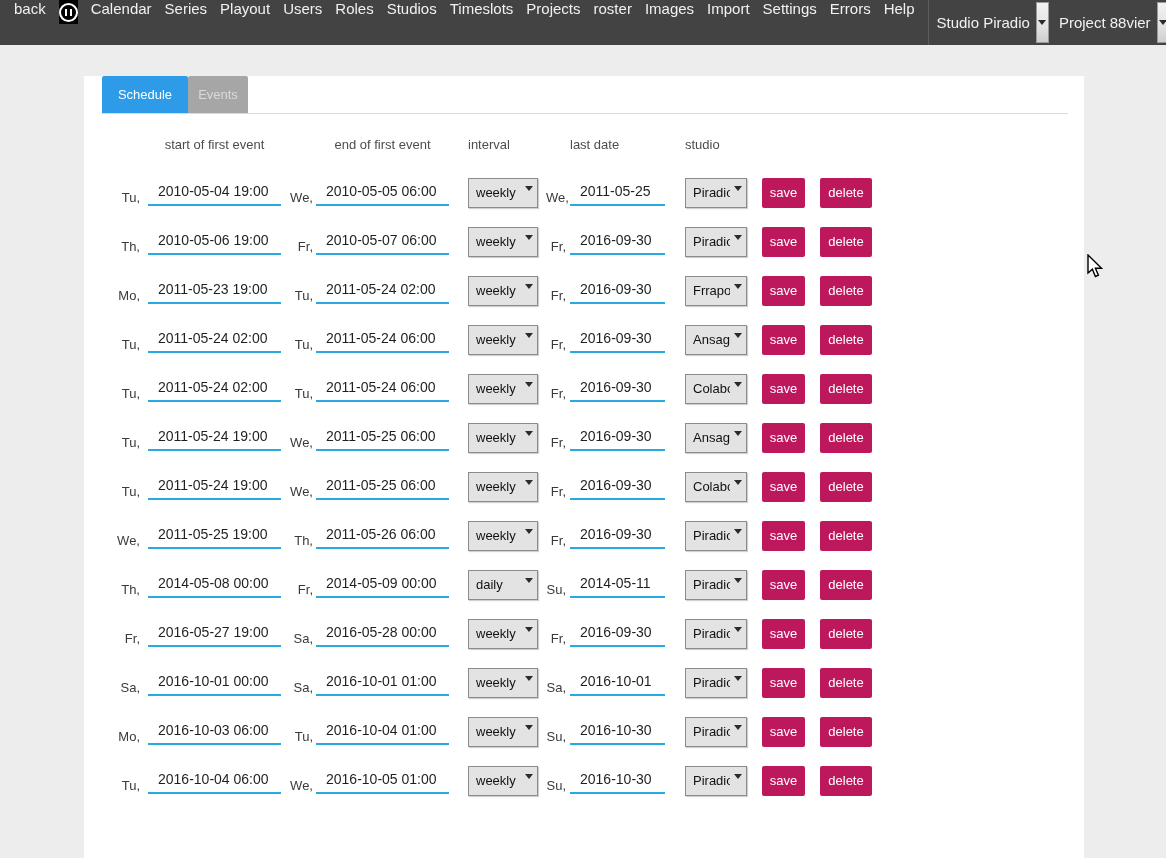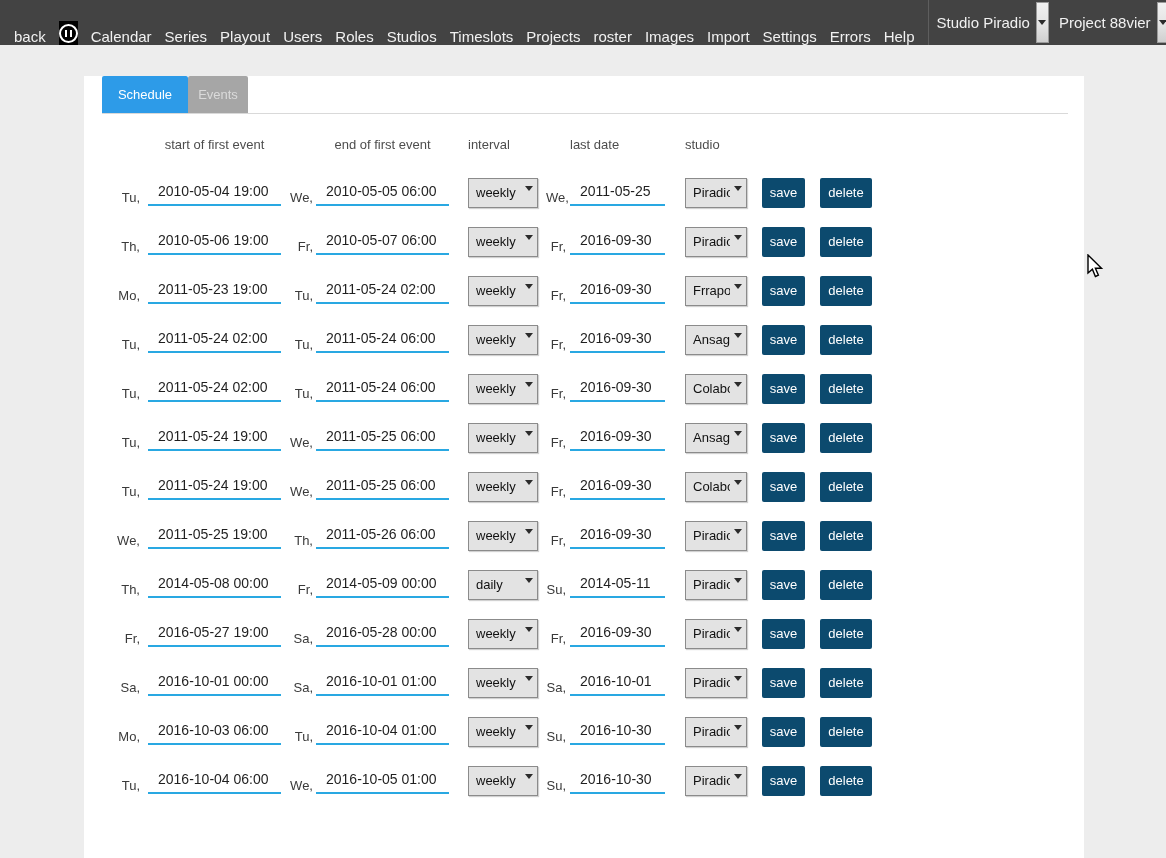--- a/index.html
+++ b/index.html
@@ -1,18 +1,18 @@
 <!DOCTYPE html>
 <html><head>
 <meta charset="utf-8">
 <style>
   html,body{margin:0;padding:0;width:1166px;height:858px;overflow:hidden;
     background:#ededed;font-family:"Liberation Sans",sans-serif;}
   
-  .topnav{height:45px;background:#434343;display:flex;align-items:flex-end;
+  .topnav{height:45px;background:#434343;display:flex;align-items:flex-start;
     color:#f1f1f1;font-size:15px;padding-left:14px;box-sizing:border-box;white-space:nowrap;}
   .nav-link{margin-right:13px;cursor:pointer;}
   .logo{width:24px;height:24px;background:#000;display:flex;align-items:center;
     justify-content:center;margin-right:13px;}
   .logo-circle{width:15px;height:15px;border:2px solid #fff;border-radius:50%;
     display:flex;align-items:center;justify-content:center;}
   .logo-bars{width:7px;height:7px;border-left:2px solid #fff;border-right:2px solid #fff;box-sizing:border-box;}
   #nav-items{display:flex;}
   .nav-right{margin-left:auto;display:flex;align-items:center;height:45px;}
   .nav-divider{width:1px;height:45px;background:#5e5e5e;margin-right:6px;}
@@ -52,21 +52,21 @@
     border-bottom:2px solid #29a8e2;font-family:"Liberation Sans",sans-serif;
     font-size:14px;color:#1f1f1f;padding:3px 2px 5px 10px;background:transparent;}
   .sel{height:30px;display:flex;align-items:flex-start;background:#e3e3e3;
     border:1px solid #8b8b8b;box-sizing:border-box;cursor:pointer;
     box-shadow:1px 1px 1px rgba(0,0,0,0.18);}
   .sel-text{flex:1;font-size:13px;color:#111;line-height:28px;padding-left:7px;overflow:hidden;}
   .sel-strip{width:15px;border-left:1px solid #9a9a9a;position:relative;
     background:linear-gradient(180deg,#f4f4f4 0%,#ebebeb 55%,#c2c2c2 56%,#d8d8d8 100%);}
   .sel-strip .tri-dn{position:absolute;left:3px;top:7px;border-left-width:4px;
     border-right-width:4px;border-top-width:5px;}
-  .btn{height:30px;width:100%;border:none;border-radius:2px;background:#0c4a6e;
+  .btn{height:30px;width:100%;border:none;border-radius:2px;background:#be185d;
     color:#fff;font-size:13px;font-family:"Liberation Sans",sans-serif;cursor:pointer;padding:0;}
   #rows{margin-top:14px;}
   .cursor{position:absolute;left:1003px;top:178px;pointer-events:none;z-index:5;}
 </style>
 </head>
 <body>
 
 <div class="topnav">
   <span class="nav-link">back</span>
   <span class="logo">

